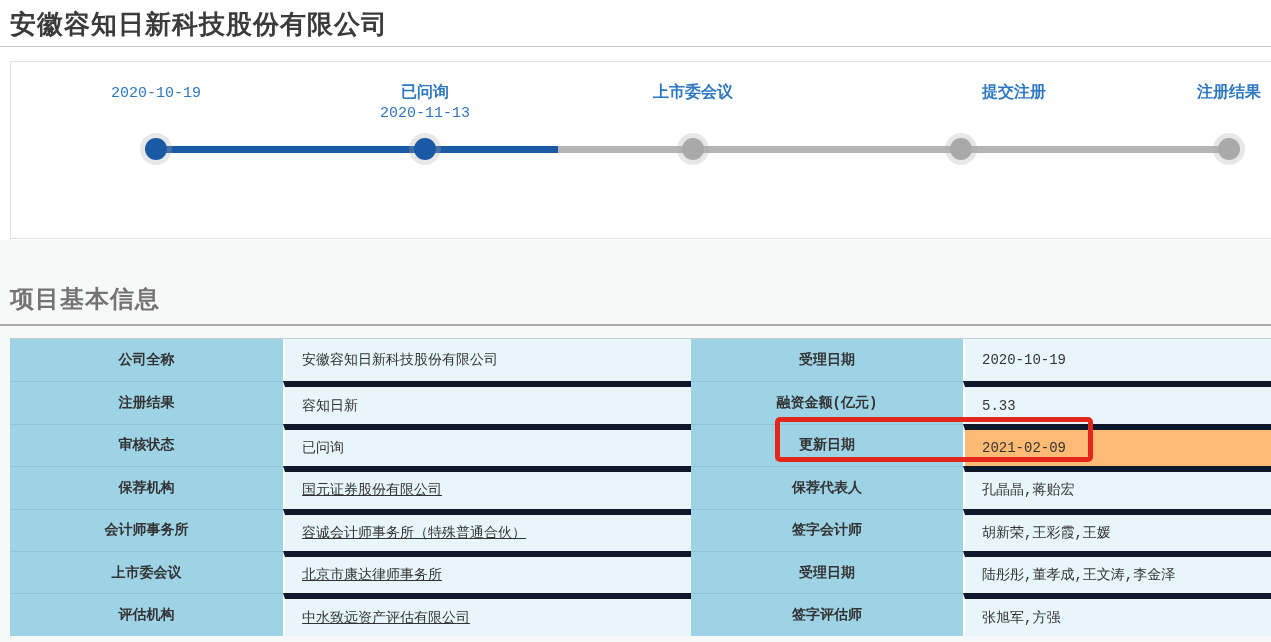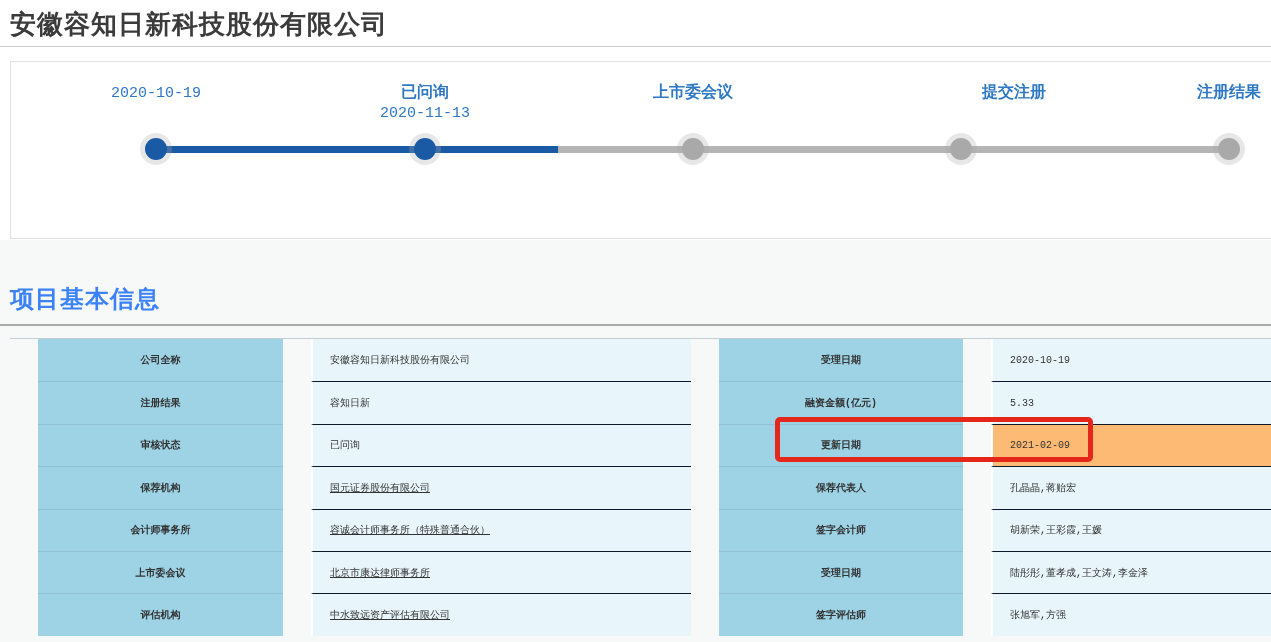--- a/index.html
+++ b/index.html
@@ -25,34 +25,34 @@
   .track { position:absolute; top:84px; height:7px; background:#b5b5b5; }
   .track.done { background:#1a5aa5; z-index:1; }
   .dot { position:absolute; top:87px; width:22px; height:22px; border-radius:50%;
          transform:translate(-50%,-50%); z-index:2;
          box-shadow:0 0 0 5px rgba(170,170,170,0.28); }
   .dot.done    { background:#1a5aa5; }
   .dot.pending { background:#a9a9a9; }
   .s1 { left:145px; } .s2 { left:414px; } .s3 { left:682px; } .s4 { left:950px;text-align:right; } .s5 { left:1218px; }
 
   
-  .section-title { position:absolute; top:283px; left:10px; font-size:24px; color:#3b82f6;
+  .section-title { position:absolute; top:283px; left:10px; font-size:24px; color:#737373;
                    letter-spacing:1px; }
   .section-rule { position:absolute; top:324px; left:0; width:1271px; height:2px; background:#a9a9a9; }
 
   
   .info-table { position:absolute; top:338px; left:10px; width:1261px;
                 display:grid; grid-template-columns:273px 408px 272px 308px;
                 grid-auto-rows:42.4px; border-top:1px solid #c3cdd2; }
-  .cell { display:flex; align-items:center; font-size:10px; overflow:hidden;margin-left:28px; }
+  .cell { display:flex; align-items:center; font-size:14px; overflow:hidden; }
   .lbl  { background:#9ed3e6; justify-content:center; font-weight:700; color:#333; }
   .val  { background:#e8f6fb; padding-left:17px; color:#333; border-left:2px solid #fdfefe; }
   .val.white-bg { background:#fdba74; }
   .info-table > .lbl:nth-child(n+5) { border-top:1px solid #93c2d4; }
-  .info-table > .val:nth-child(n+5) { border-top:1px solid #0f172a; }
+  .info-table > .val:nth-child(n+5) { border-top:6px solid #0f172a; }
   .cell-link { color:#333; text-decoration:underline; cursor:pointer; }
 
   
   .red-box { position:absolute; left:775px; top:417px; width:318px; height:45px;
              border:5px solid #e4261b; border-radius:5px; z-index:5; pointer-events:none; }
 </style>
 </head>
 <body>
 
 <div class="page">

